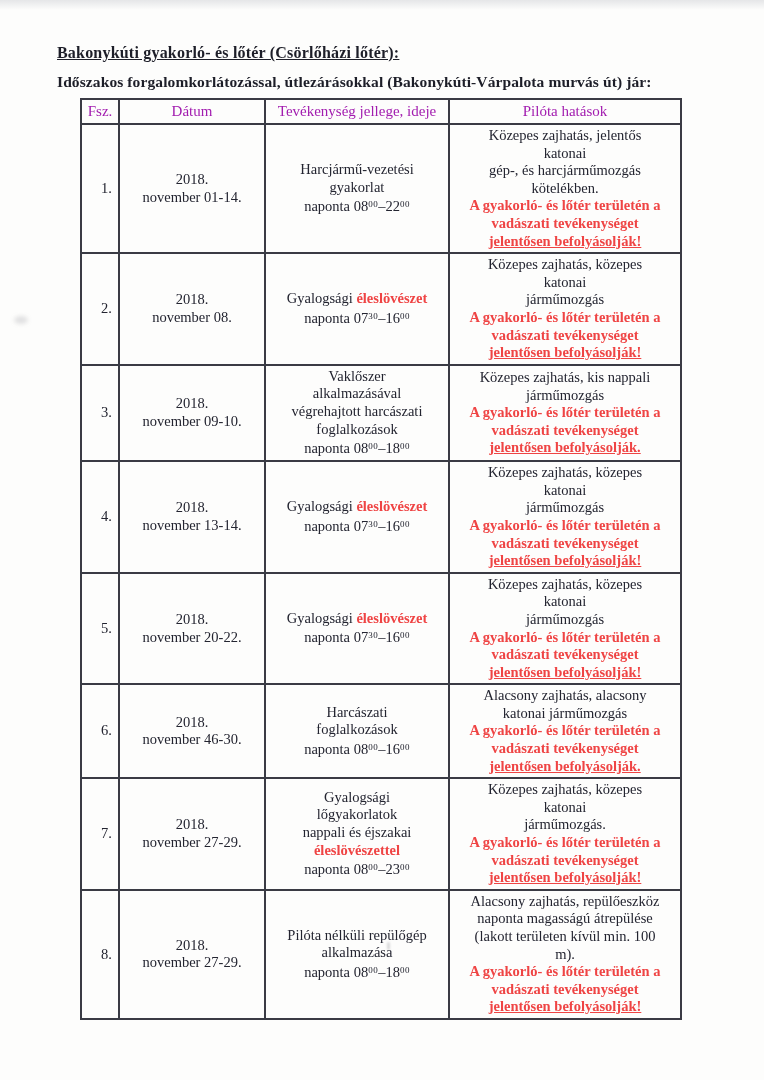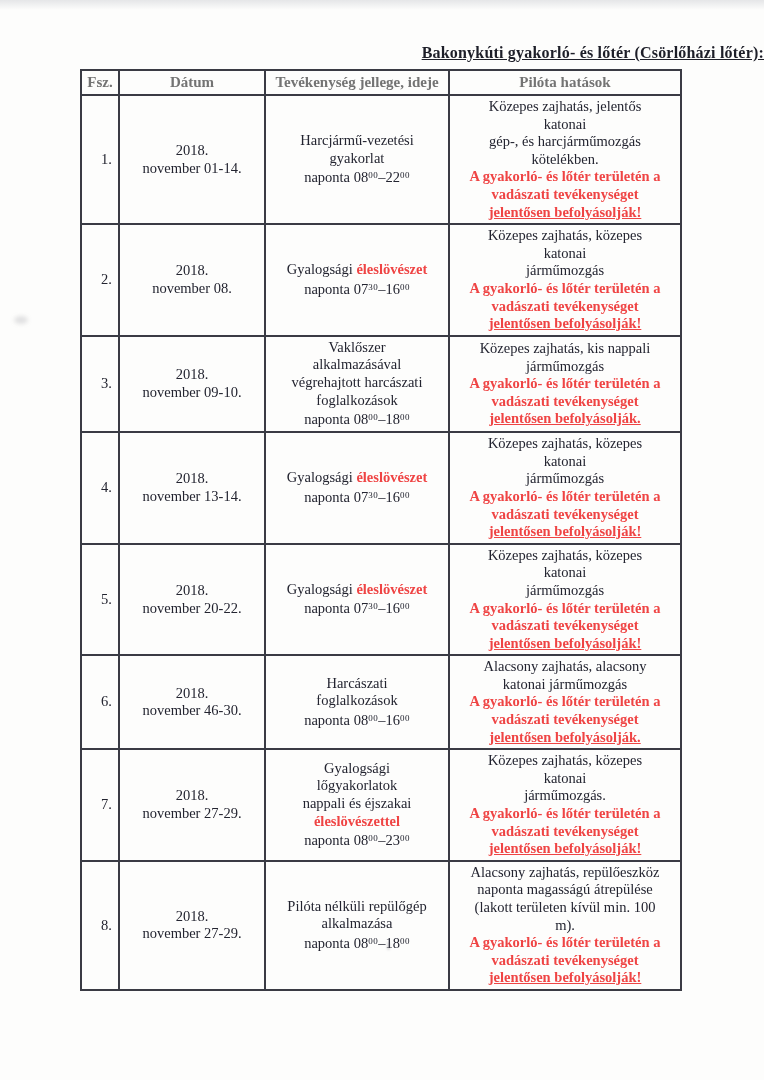--- a/index.html
+++ b/index.html
@@ -21,21 +21,21 @@
     position: absolute; left: 14px; top: 316px; width: 14px; height: 8px;
     background: rgba(100,100,110,0.18); border-radius: 50%; filter: blur(2px);
   }
   .smudge-b {
     position: absolute; left: 387px; top: 942px; width: 3px; height: 8px;
     background: rgba(110,110,120,0.25); border-radius: 2px; filter: blur(1px);
   }
   .page { padding: 44px 0 0 57px; }
   .doc-title {
     font-size: 16px; font-weight: bold; text-decoration: underline;
-    letter-spacing: 0.2px; color: #1d1e28; text-align: right;
+    letter-spacing: 0.2px; color: #1d1e28;
   }
   .doc-subtitle {
     margin-top: 11px; font-size: 15.5px; font-weight: bold; color: #1d1e28;
     letter-spacing: 0.1px;
   }
   table.schedule {
     margin: 7px 0 0 23px;
     border-collapse: collapse;
     width: 600px;
     table-layout: fixed;
@@ -43,42 +43,43 @@
   table.schedule th, table.schedule td {
     border: 2px solid #3a3b44;
     vertical-align: middle;
     text-align: center;
     font-size: 14.5px;
     line-height: 17.6px;
     padding: 2px 19px;
     color: #232430;
   }
   table.schedule th {
-    font-size: 15px; font-weight: bold; line-height: 17px;
-    padding: 3px 2px; color: #737373;
+    font-size: 15px; font-weight: normal; line-height: 17px;
+    padding: 3px 2px; color: #a21caf;
   }
   col.c-num { width: 38px; }
   col.c-date { width: 146px; }
   col.c-act { width: 184px; }
   col.c-eff { width: 232px; }
   td.num-cell { text-align: center; }
   .b { font-weight: bold; color: #ef4444; }
   .u { text-decoration: underline; }
   .sup { font-size: 0.62em; vertical-align: 0.5em; letter-spacing: 0.5px; }
   .line { display: block; }
 </style>
 </head>
 <body>
 
 <div class="top-smudge"></div>
 <div class="smudge-a"></div>
 <div class="smudge-b"></div>
 
 <div class="page">
   <div class="doc-title">Bakonykúti gyakorló- és lőtér (Csörlőházi lőtér):</div>
+  <div class="doc-subtitle">Időszakos forgalomkorlátozással, útlezárásokkal (Bakonykúti-Várpalota murvás út) jár:</div>
 
   <table class="schedule">
     <colgroup>
       <col class="c-num">
         <col class="c-date">
         <col class="c-act">
         <col class="c-eff">
     </colgroup>
     <thead>
       <tr>

